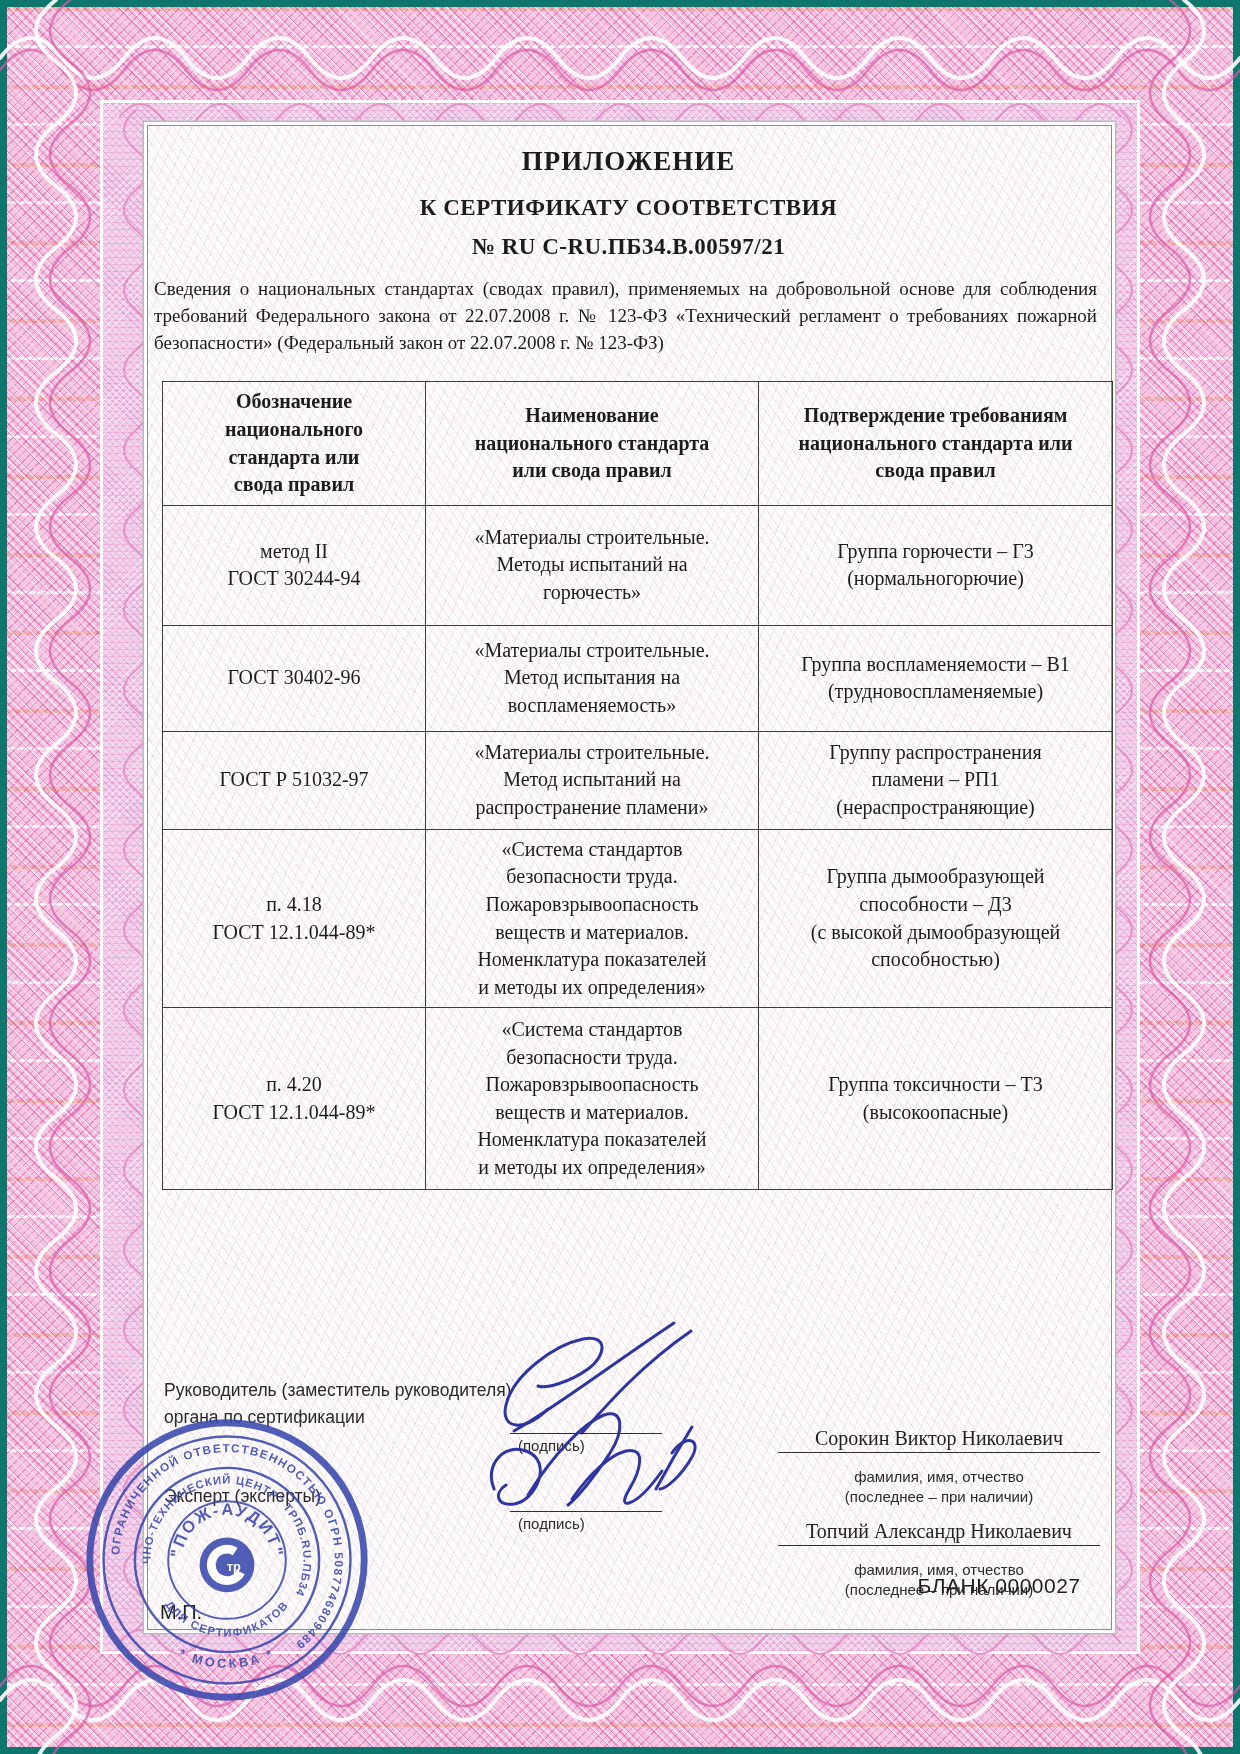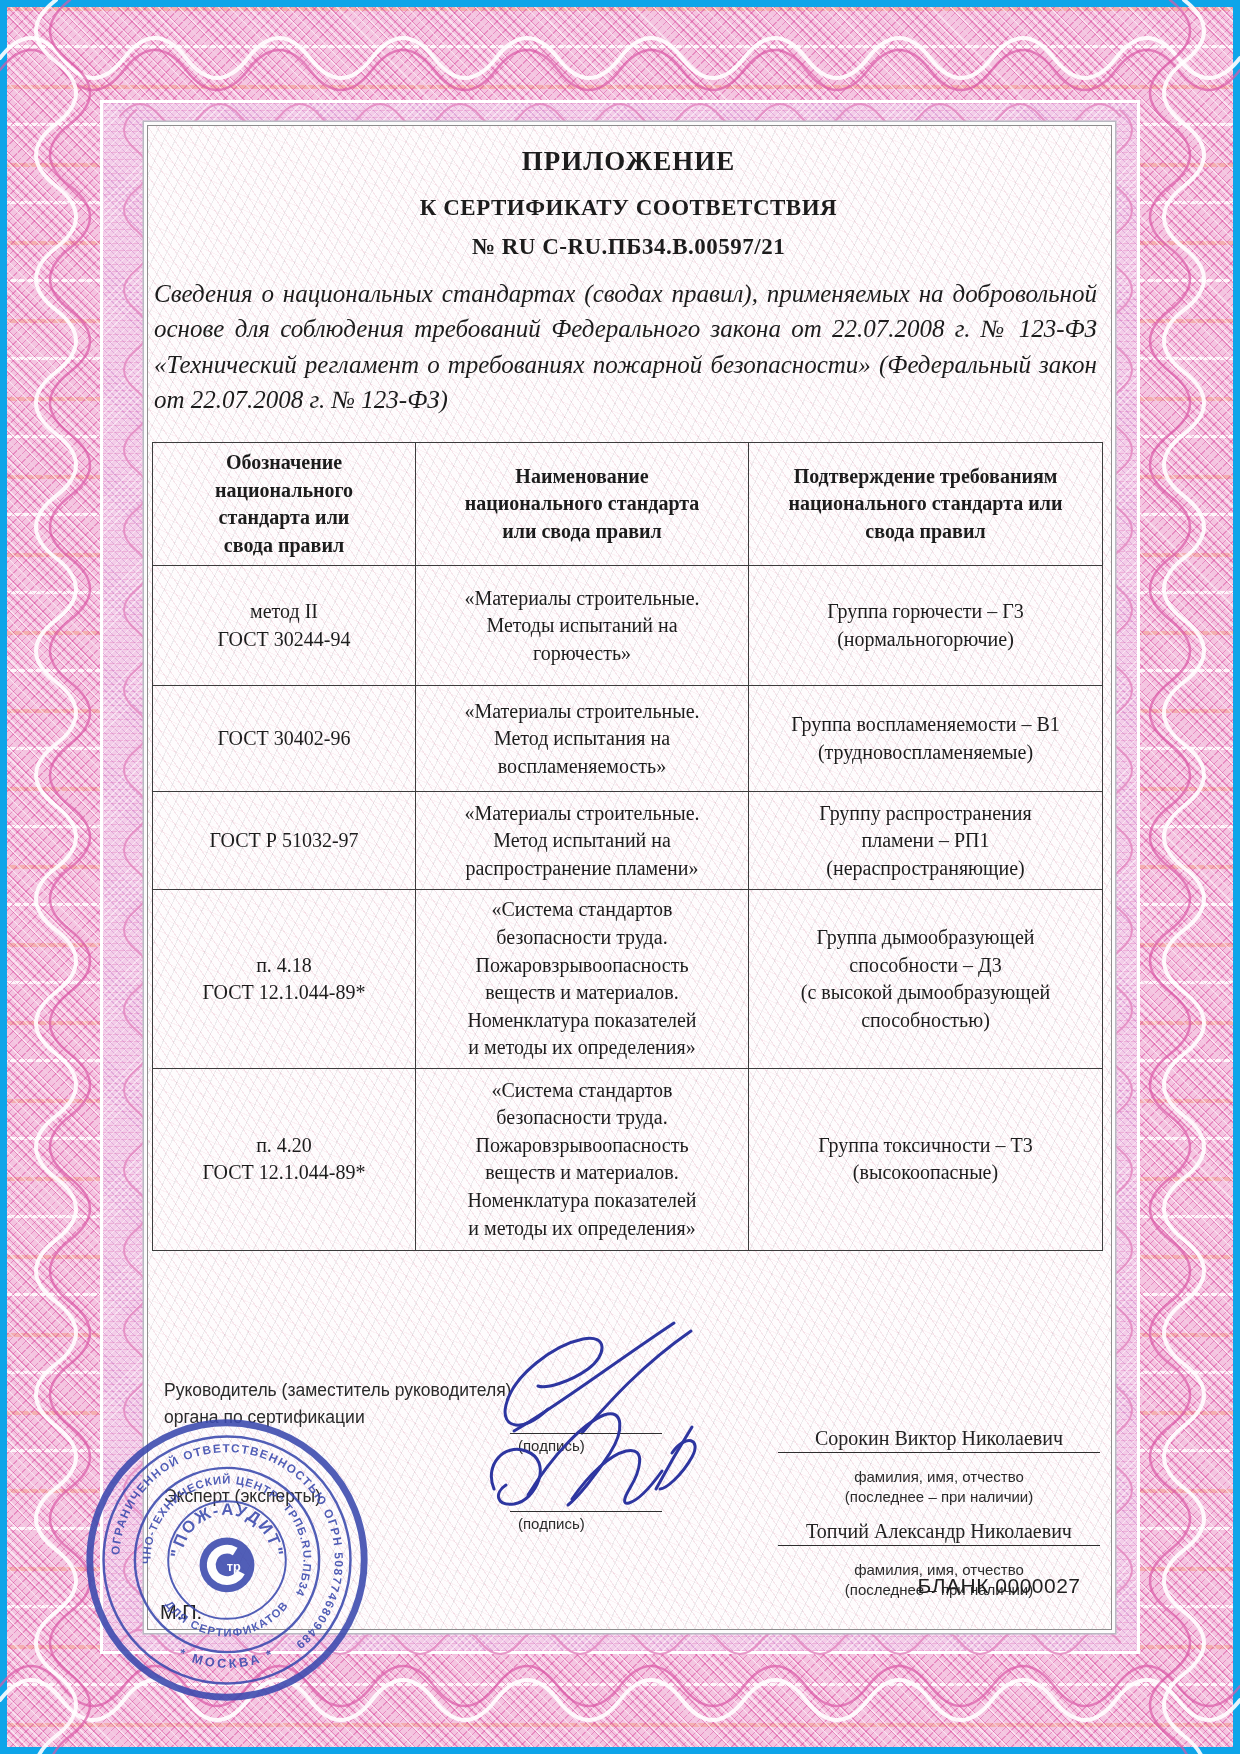--- a/index.html
+++ b/index.html
@@ -1,18 +1,18 @@
 <!DOCTYPE html>
 <html><head>
 <meta charset="utf-8">
 <style>
   html,body{margin:0;padding:0;background:#e8e8e8;}
   .page{
     position:relative;width:1240px;height:1754px;margin:0 auto;
-    background:#0ea5e9;overflow:hidden;
+    background:#0f766e;overflow:hidden;
     font-family:"Liberation Serif", serif;color:#1c1c1c;
   }
   
   .border-outer{
     position:absolute;inset:7px;
     background:
       repeating-linear-gradient(45deg, rgba(255,255,255,.55) 0 1.5px, transparent 1.5px 7px),
       repeating-linear-gradient(-45deg, rgba(214,62,150,.42) 0 1px, transparent 1px 6px),
       repeating-linear-gradient(45deg, rgba(214,62,150,.42) 0 1px, transparent 1px 6px),
       repeating-linear-gradient(180deg, rgba(243,158,136,.55) 0 4px, transparent 4px 38px, rgba(255,255,255,.85) 38px 41px, transparent 41px 78px),
@@ -40,27 +40,26 @@
       linear-gradient(#fefcfd,#fefcfd);
     box-sizing:border-box;
     padding:20px 6px 0 4px;
   }
   .t-center{text-align:center;}
   .h1{font-size:27px;font-weight:bold;letter-spacing:1px;line-height:1.15;}
   .h2{font-size:23px;font-weight:bold;letter-spacing:.5px;margin-top:18px;}
   .sub{font-size:19px;margin-top:7px;}
   .cert-no{font-size:23px;font-weight:bold;margin-top:13px;letter-spacing:.5px;text-align:center;}
   .intro{
-    font-size:25px;line-height:1.41;text-align:justify;
+    font-size:19px;line-height:1.41;text-align:justify;
     margin:16px 8px 0 2px;
-    font-style:italic;
   }
   
   table.std{
-    border-collapse:collapse;margin-top:25px;margin-left:0;
+    border-collapse:collapse;margin-top:25px;margin-left:10px;
     width:950px;table-layout:fixed;
   }
   table.std th, table.std td{
     border:1.6px solid #3c3c3c;vertical-align:middle;text-align:center;
     font-size:20px;line-height:1.38;white-space:pre-line;padding:6px 10px;
     background:transparent;
   }
   table.std th{font-weight:bold;}
   .c1{width:263px;} .c2{width:333px;} .c3{width:354px;}
   

